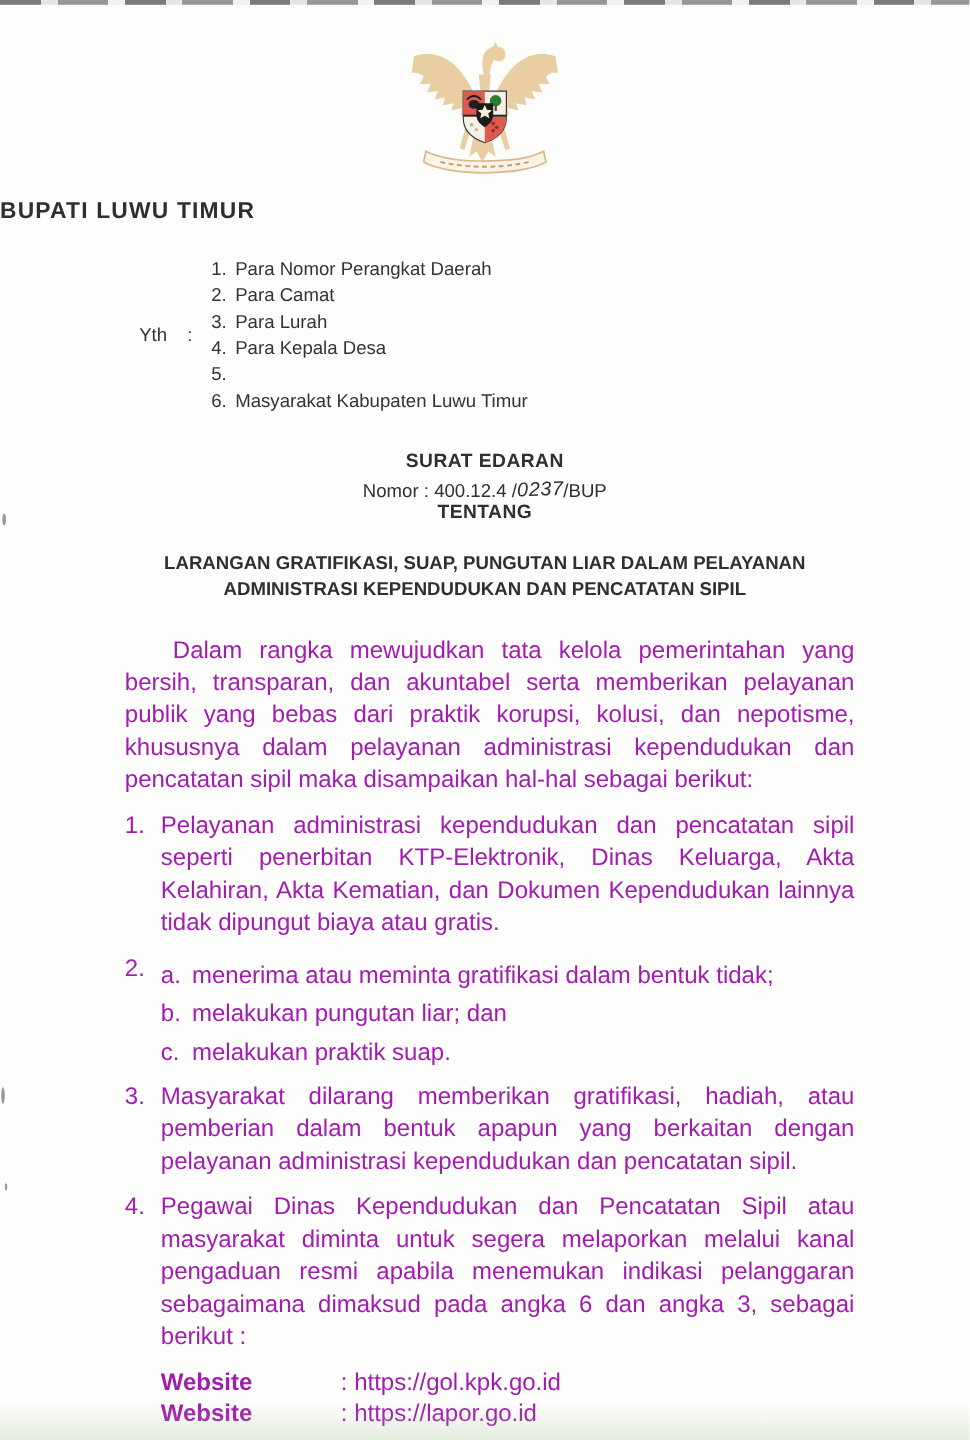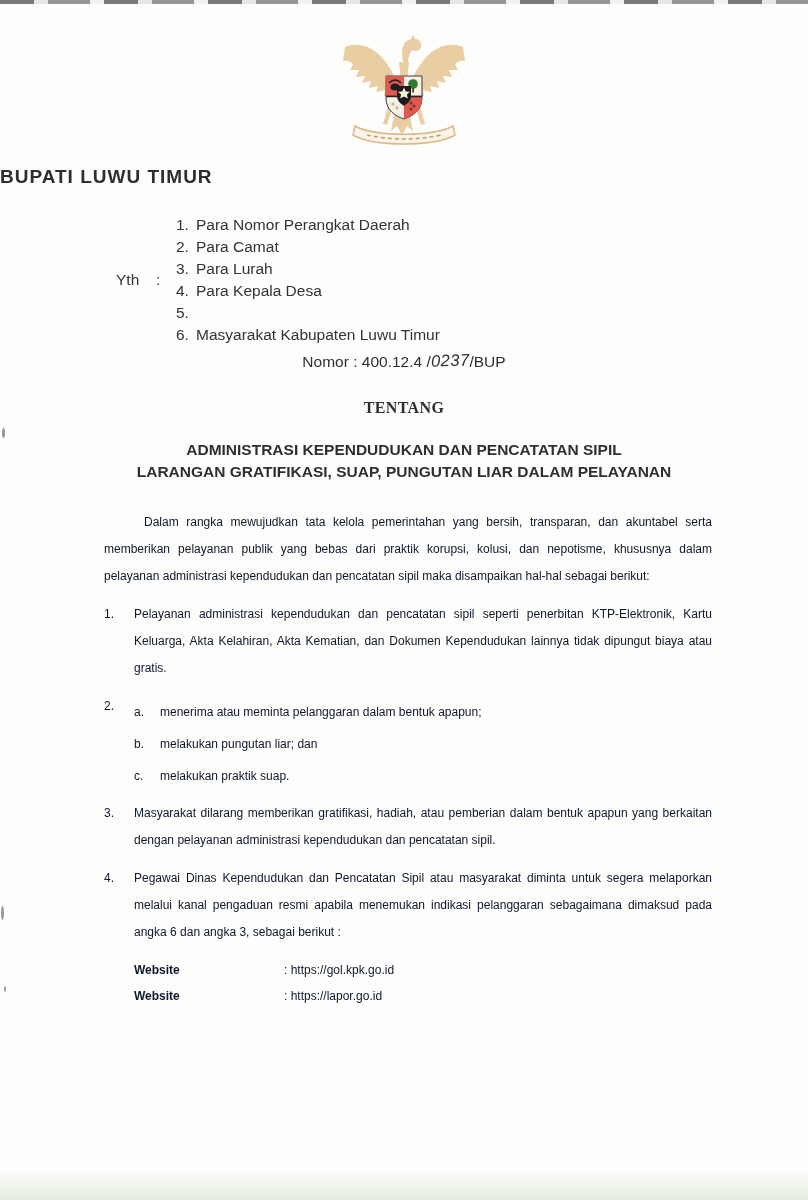--- a/index.html
+++ b/index.html
@@ -52,27 +52,27 @@
   .addr-num{width:20px;}
 
   
   .heading{text-align:center;color:#2f2f2f;}
   .doc-type{margin-top:30px;font-size:16px;font-weight:bold;letter-spacing:.4px;}
   .doc-number{margin-top:6px;font-size:15.5px;}
   .handwritten{
     display:inline-block;font-style:italic;font-size:16.5px;
     transform:rotate(-2deg) translateY(-1px);letter-spacing:.5px;
   }
-  .about{margin-top:28px;font-size:16px;font-weight:bold;letter-spacing:.4px;font-family:Liberation Serif, serif;}
+  .about{font-size:16px;font-weight:bold;letter-spacing:.4px;}
   .subject{margin-top:22px;font-size:15.5px;font-weight:bold;line-height:22px;}
 
   
   .letter-body{
     margin:26px 96px 0 104px;
-    font-size:12px;line-height:27px;color:#0f172a;
+    font-size:20px;line-height:27px;color:#a21caf;
     text-align:justify;
   }
   .opening{text-indent:40px;}
   .item{display:flex;margin-top:11px;}
   .item-num{width:30px;flex:0 0 30px;}
   .item-text{flex:1;text-align:justify;}
   .sub-item{display:flex;margin-top:6px;line-height:26px;}
   .sub-letter{width:26px;flex:0 0 26px;}
   .sub-text{flex:1;}
   .sub-list{margin-top:4px;}
@@ -162,46 +162,47 @@
         <span class="addr-num">5.</span>
       </div>
       <div class="addr-row">
         <span class="addr-num">6.</span>
         <span>Masyarakat Kabupaten Luwu Timur</span>
       </div>
     </div>
   </div>
 
   <div class="heading">
+    <div class="doc-type">SURAT EDARAN</div>
     <div class="doc-number">
       <span>Nomor :</span>
       <span>400.12.4 /</span><span class="handwritten">0237</span><span>/BUP</span>
     </div>
     <div class="about">TENTANG</div>
     <div class="subject">
+      <div>LARANGAN GRATIFIKASI, SUAP, PUNGUTAN LIAR DALAM PELAYANAN</div>
       <div>ADMINISTRASI KEPENDUDUKAN DAN PENCATATAN SIPIL</div>
-      <div>LARANGAN GRATIFIKASI, SUAP, PUNGUTAN LIAR DALAM PELAYANAN</div>
     </div>
   </div>
 
   <div class="letter-body">
     <p class="opening" style="margin:0">Dalam rangka mewujudkan tata kelola pemerintahan yang bersih, transparan, dan akuntabel serta memberikan pelayanan publik yang bebas dari praktik korupsi, kolusi, dan nepotisme, khususnya dalam pelayanan administrasi kependudukan dan pencatatan sipil maka disampaikan hal-hal sebagai berikut:</p>
 
     <div class="item">
       <span class="item-num">1.</span>
-      <div class="item-text">Pelayanan administrasi kependudukan dan pencatatan sipil seperti penerbitan KTP-Elektronik, Kartu Keluarga, Akta Kelahiran, Akta Kematian, dan Dokumen Kependudukan lainnya tidak dipungut biaya atau gratis.</div>
+      <div class="item-text">Pelayanan administrasi kependudukan dan pencatatan sipil seperti penerbitan KTP-Elektronik, Dinas Keluarga, Akta Kelahiran, Akta Kematian, dan Dokumen Kependudukan lainnya tidak dipungut biaya atau gratis.</div>
     </div>
 
     <div class="item">
       <span class="item-num">2.</span>
       <div class="item-text">
         <div class="sub-list">
           <div class="sub-item">
             <span class="sub-letter">a.</span>
-            <span class="sub-text">menerima atau meminta pelanggaran dalam bentuk apapun;</span>
+            <span class="sub-text">menerima atau meminta gratifikasi dalam bentuk tidak;</span>
           </div>
           <div class="sub-item">
             <span class="sub-letter">b.</span>
             <span class="sub-text">melakukan pungutan liar; dan</span>
           </div>
           <div class="sub-item">
             <span class="sub-letter">c.</span>
             <span class="sub-text">melakukan praktik suap.</span>
           </div>
         </div>

